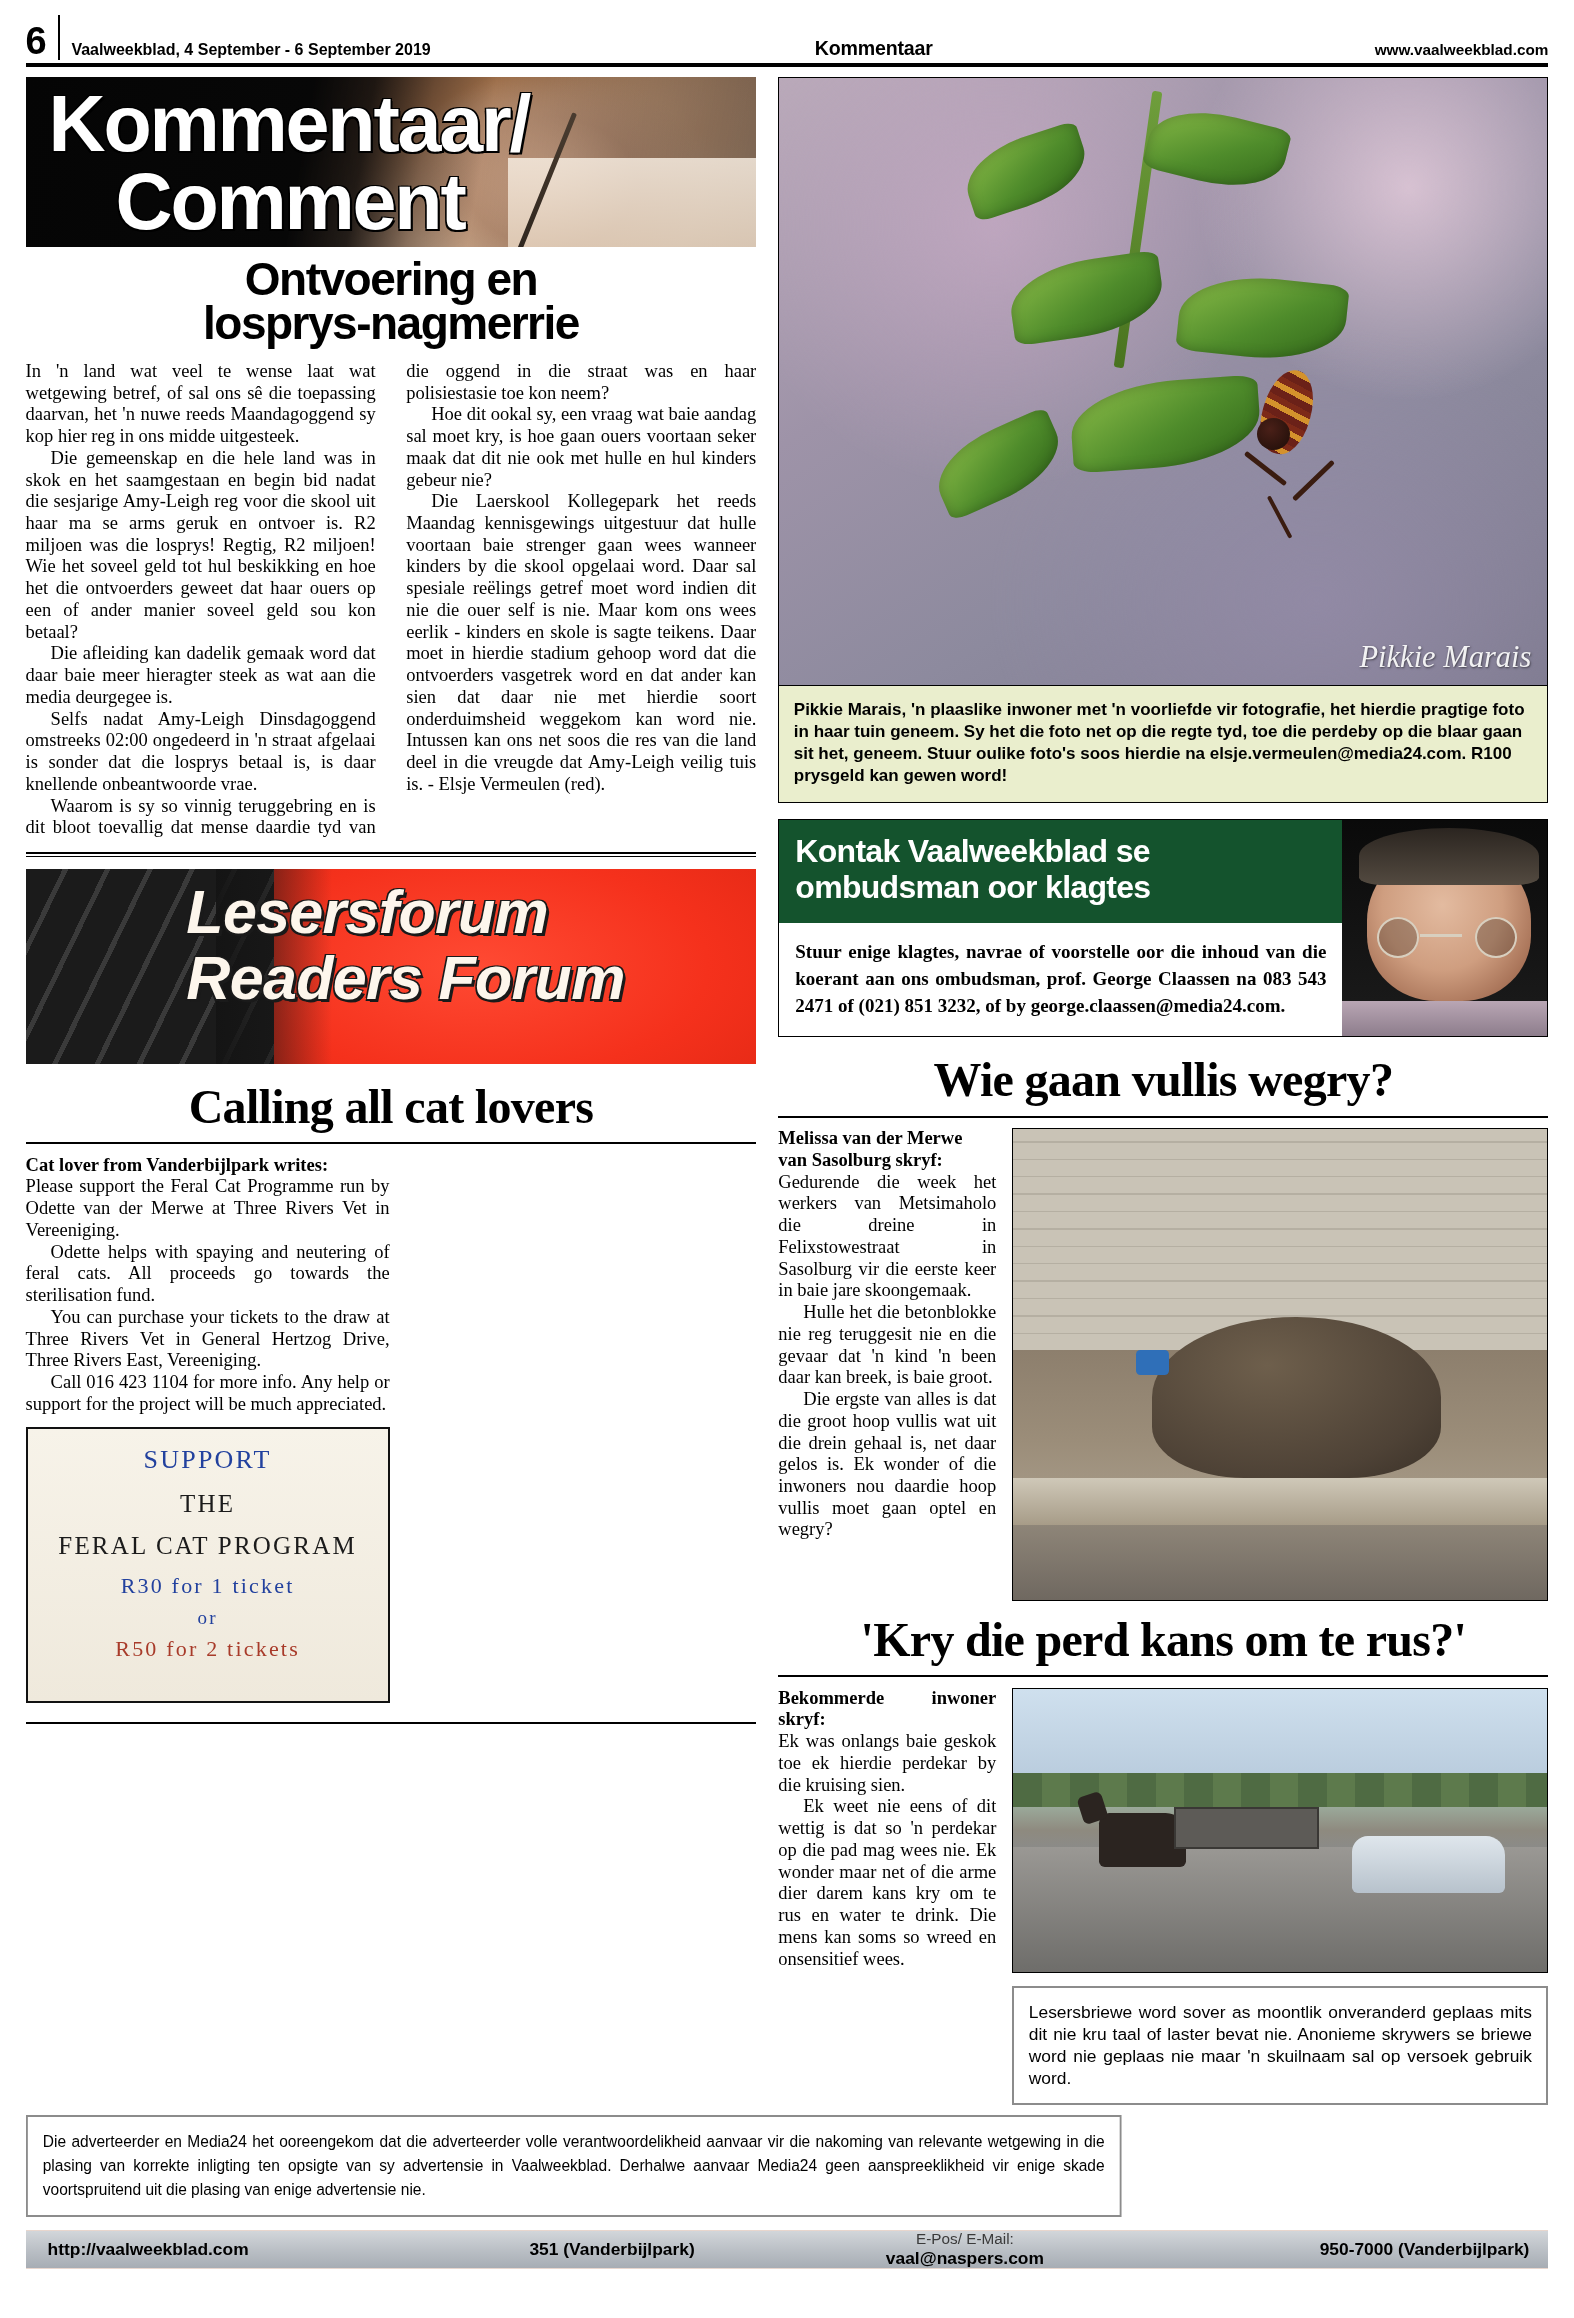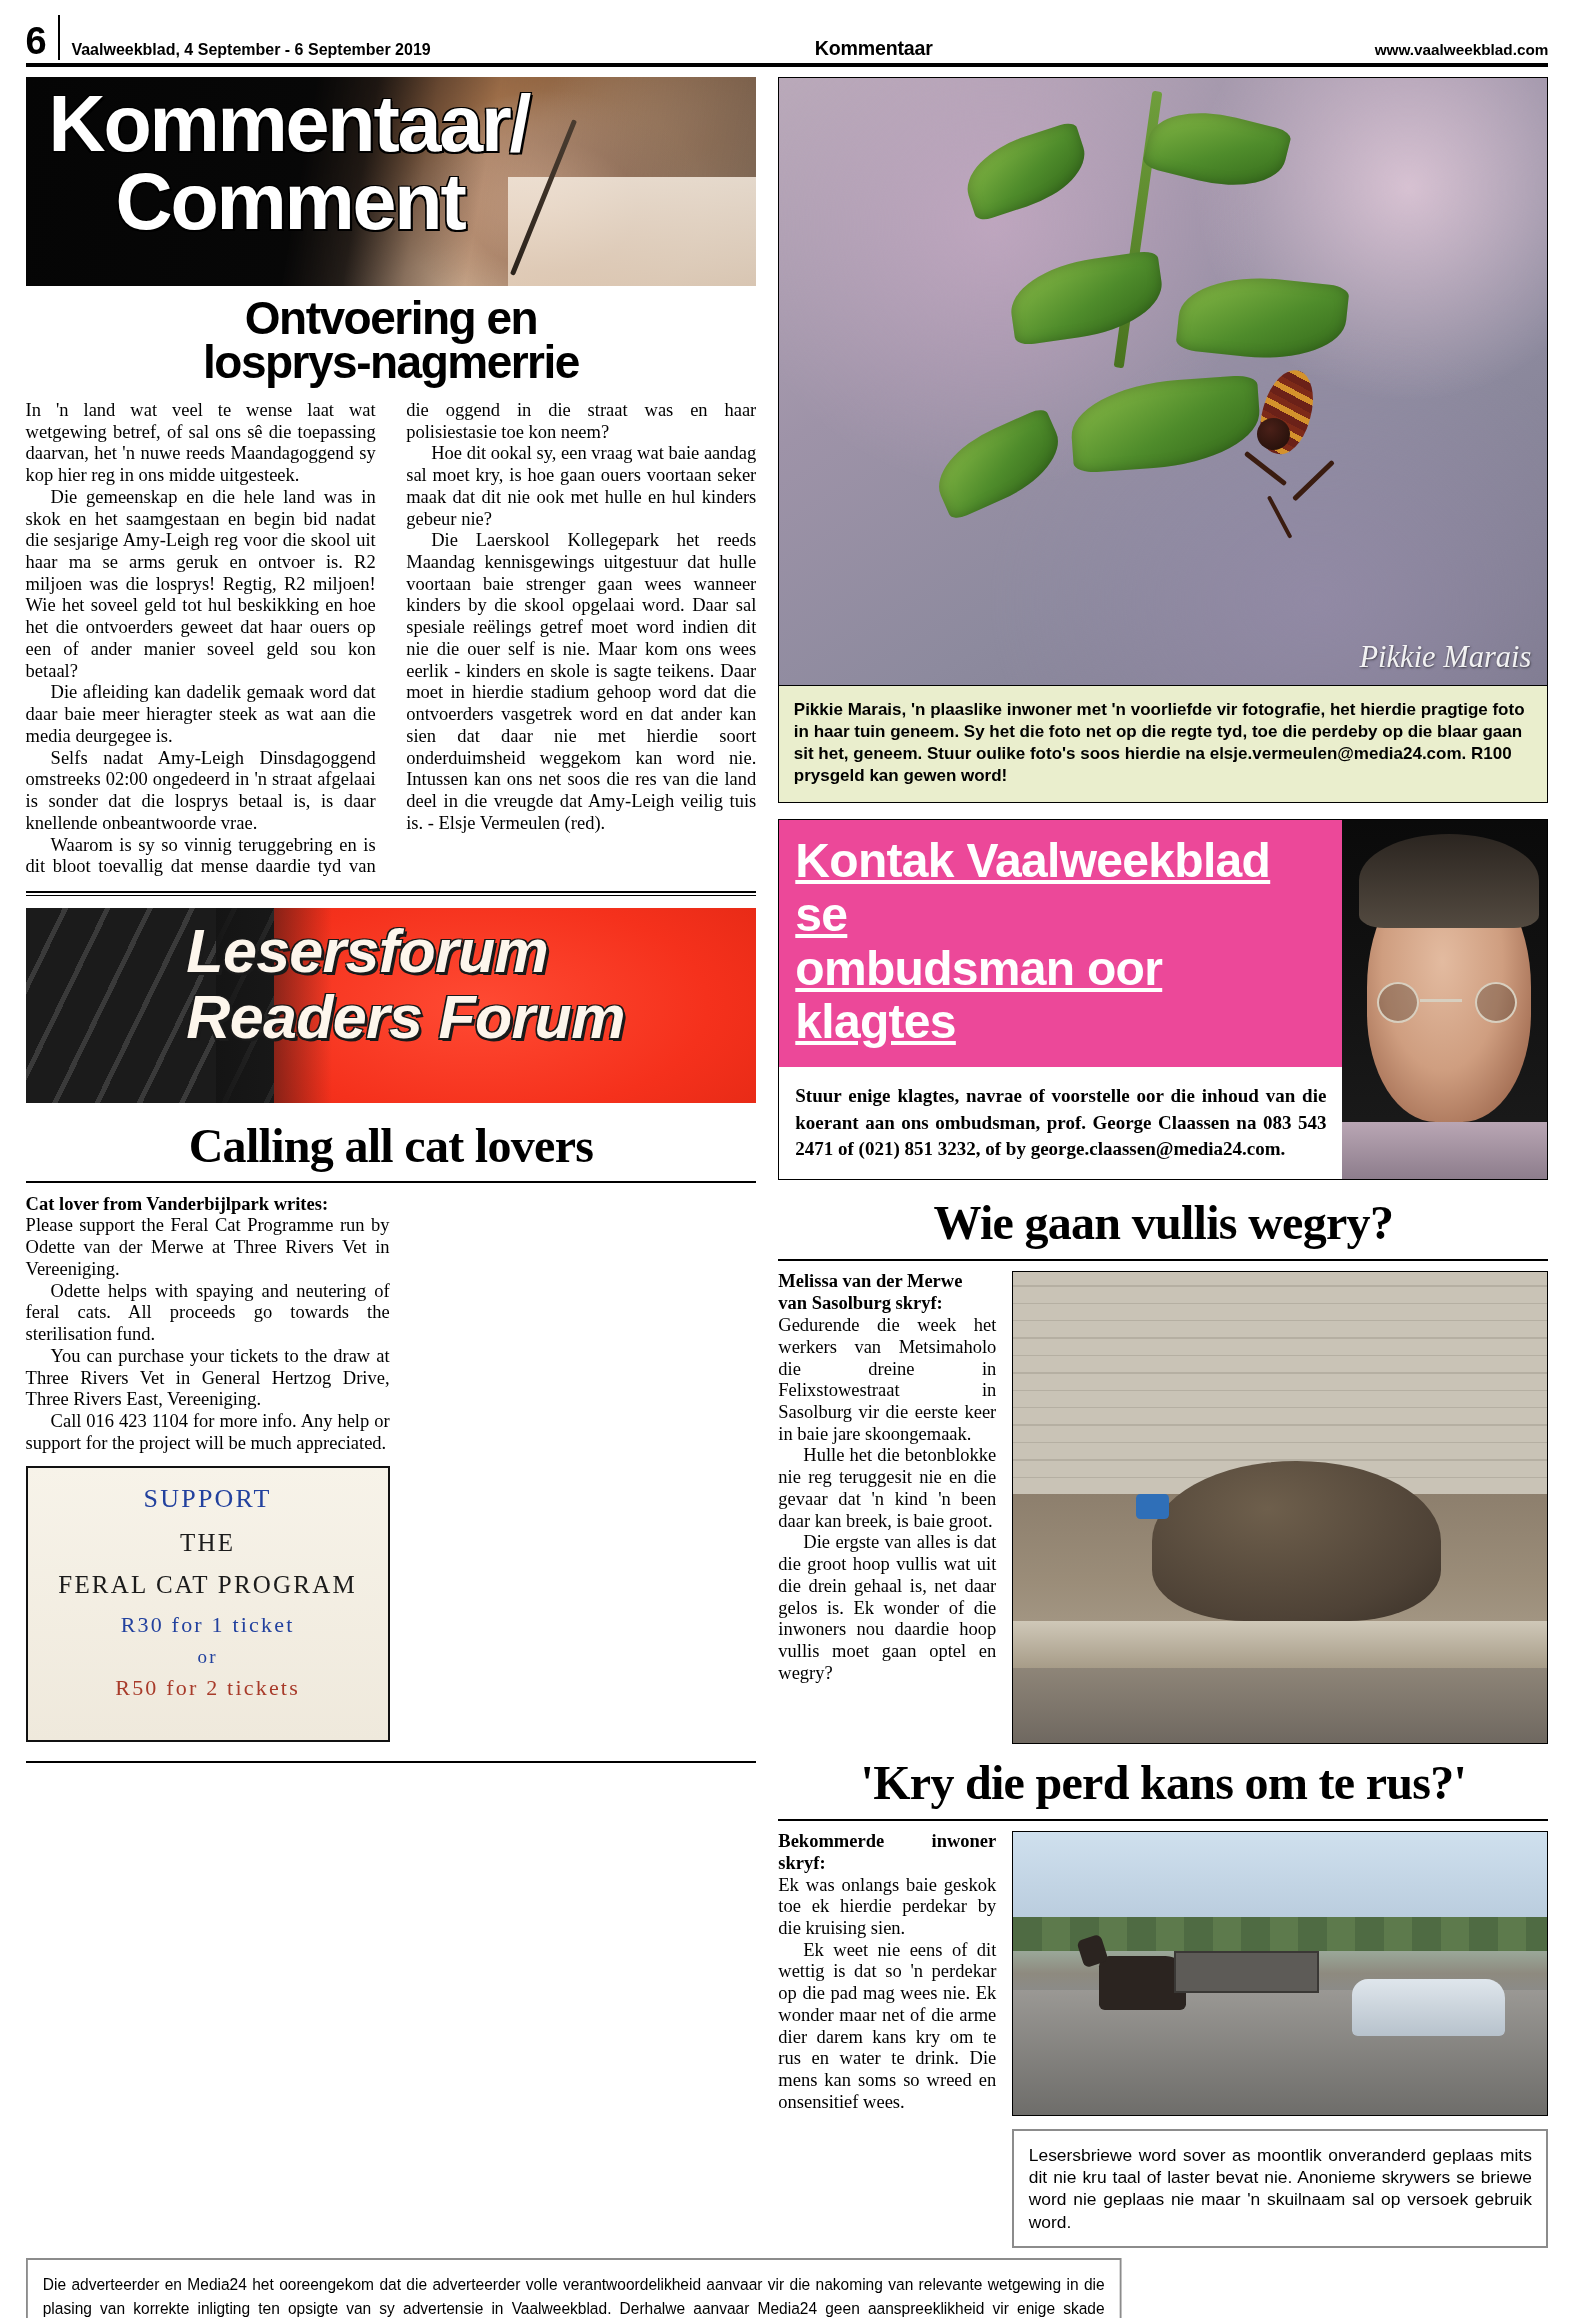--- a/index.html
+++ b/index.html
@@ -22,21 +22,21 @@
   .head-section { flex: 1; text-align: center; font-size: 19.6px; letter-spacing: -0.2px; margin-left: -58px;}
   .head-url { white-space: nowrap; font-size: 15.3px; }
   .head-rule { height: 3.6px; background: #000; margin: 0 3.6px 0 3.6px; }
 
   
   .body-grid { display: flex; gap: 22px; margin-top: 10.2px; padding: 0 3.6px; }
   .col-left  { width: 742px; }
   .col-right { width: 782px; }
 
   
-  .comment-banner { position: relative; width: 100%; height: 209px; overflow: hidden;
+  .comment-banner { position: relative; width: 100%; height: 170px; overflow: hidden;
       background:
         linear-gradient(100deg, #050505 0%, #070707 38%, rgba(20,16,14,.92) 46%, rgba(62,43,33,.55) 54%, rgba(120,84,60,.28) 62%, rgba(40,28,22,.55) 100%),
         radial-gradient(ellipse 189px 145px at 72% 62%, #e8bfa3 0%, #caa184 45%, rgba(150,110,80,0) 80%),
         radial-gradient(ellipse 218px 167px at 92% 30%, #d8ae8a 0%, rgba(150,110,80,0) 75%),
         linear-gradient(160deg, #4a2f1e 0%, #a9764c 40%, #e3c3a4 70%, #f0dcc6 100%);
   }
   .comment-banner .pencil { position: absolute; left: 70.5%; top: 18%; width: 5.1px; height: 167px;
       background: linear-gradient(180deg,#4a3c30,#2b231c); transform: rotate(22deg); border-radius: 2.2px; }
   .comment-banner .paper { position: absolute; right: 0; bottom: 0; width: 34%; height: 52%;
       background: linear-gradient(180deg, #f6ece0, #e7d4c0); opacity: .85; }
@@ -133,23 +133,23 @@
   .photo-wasp .sig { position: absolute; right: 16px; bottom: 10.2px; color: rgba(255,255,255,.92);
       font-family: "Liberation Serif", serif; font-style: italic; font-size: 30.5px;
       text-shadow: 0.7px 0.7px 2.2px rgba(0,0,0,.55); }
 
   .caption-box { background: #eaeecd; border: 1.5px solid #000; border-top: none;
       padding: 13px 14.5px 14.5px 14.5px; font-family: "Liberation Sans", sans-serif;
       font-weight: bold; font-size: 17px; line-height: 1.3; }
 
   .omb-box { margin-top: 16px; display: flex; border: 1.5px solid #000; }
   .omb-left { flex: 1; }
-  .omb-title { background: #ec4899; color: #fff; padding: 14.5px 16px 17.4px 16px;
-      font-family: "Liberation Sans", sans-serif; font-weight: bold; font-size: 48px;
-      line-height: 1.12; letter-spacing: -0.7px; text-decoration: underline; }
+  .omb-title { background: #14532d; color: #fff; padding: 14.5px 16px 17.4px 16px;
+      font-family: "Liberation Sans", sans-serif; font-weight: bold; font-size: 32px;
+      line-height: 1.12; letter-spacing: -0.7px; }
   .omb-body { padding: 16px 16px; font-family: "Liberation Serif", serif; font-weight: bold;
       font-size: 19px; line-height: 1.42; text-align: justify; }
   .omb-photo { width: 205px; position: relative; overflow: hidden;
       background: linear-gradient(180deg,#0a0a0a,#1c1c1c); }
   .omb-photo .face { position: absolute; left: 12%; top: 12%; width: 80%; height: 72%;
       border-radius: 48% 48% 42% 42%;
       background: radial-gradient(ellipse at 46% 38%, #e3bba0 0%, #cf9e80 48%, #a87358 78%, #6b4533 100%); }
   .omb-photo .hair { position: absolute; left: 8%; top: 4%; width: 88%; height: 26%;
       border-radius: 50% 50% 14% 14%; background: linear-gradient(180deg,#2b2520,#534a40); }
   .omb-photo .glasses { position: absolute; left: 16%; top: 45%; width: 70%; height: 41px; }

